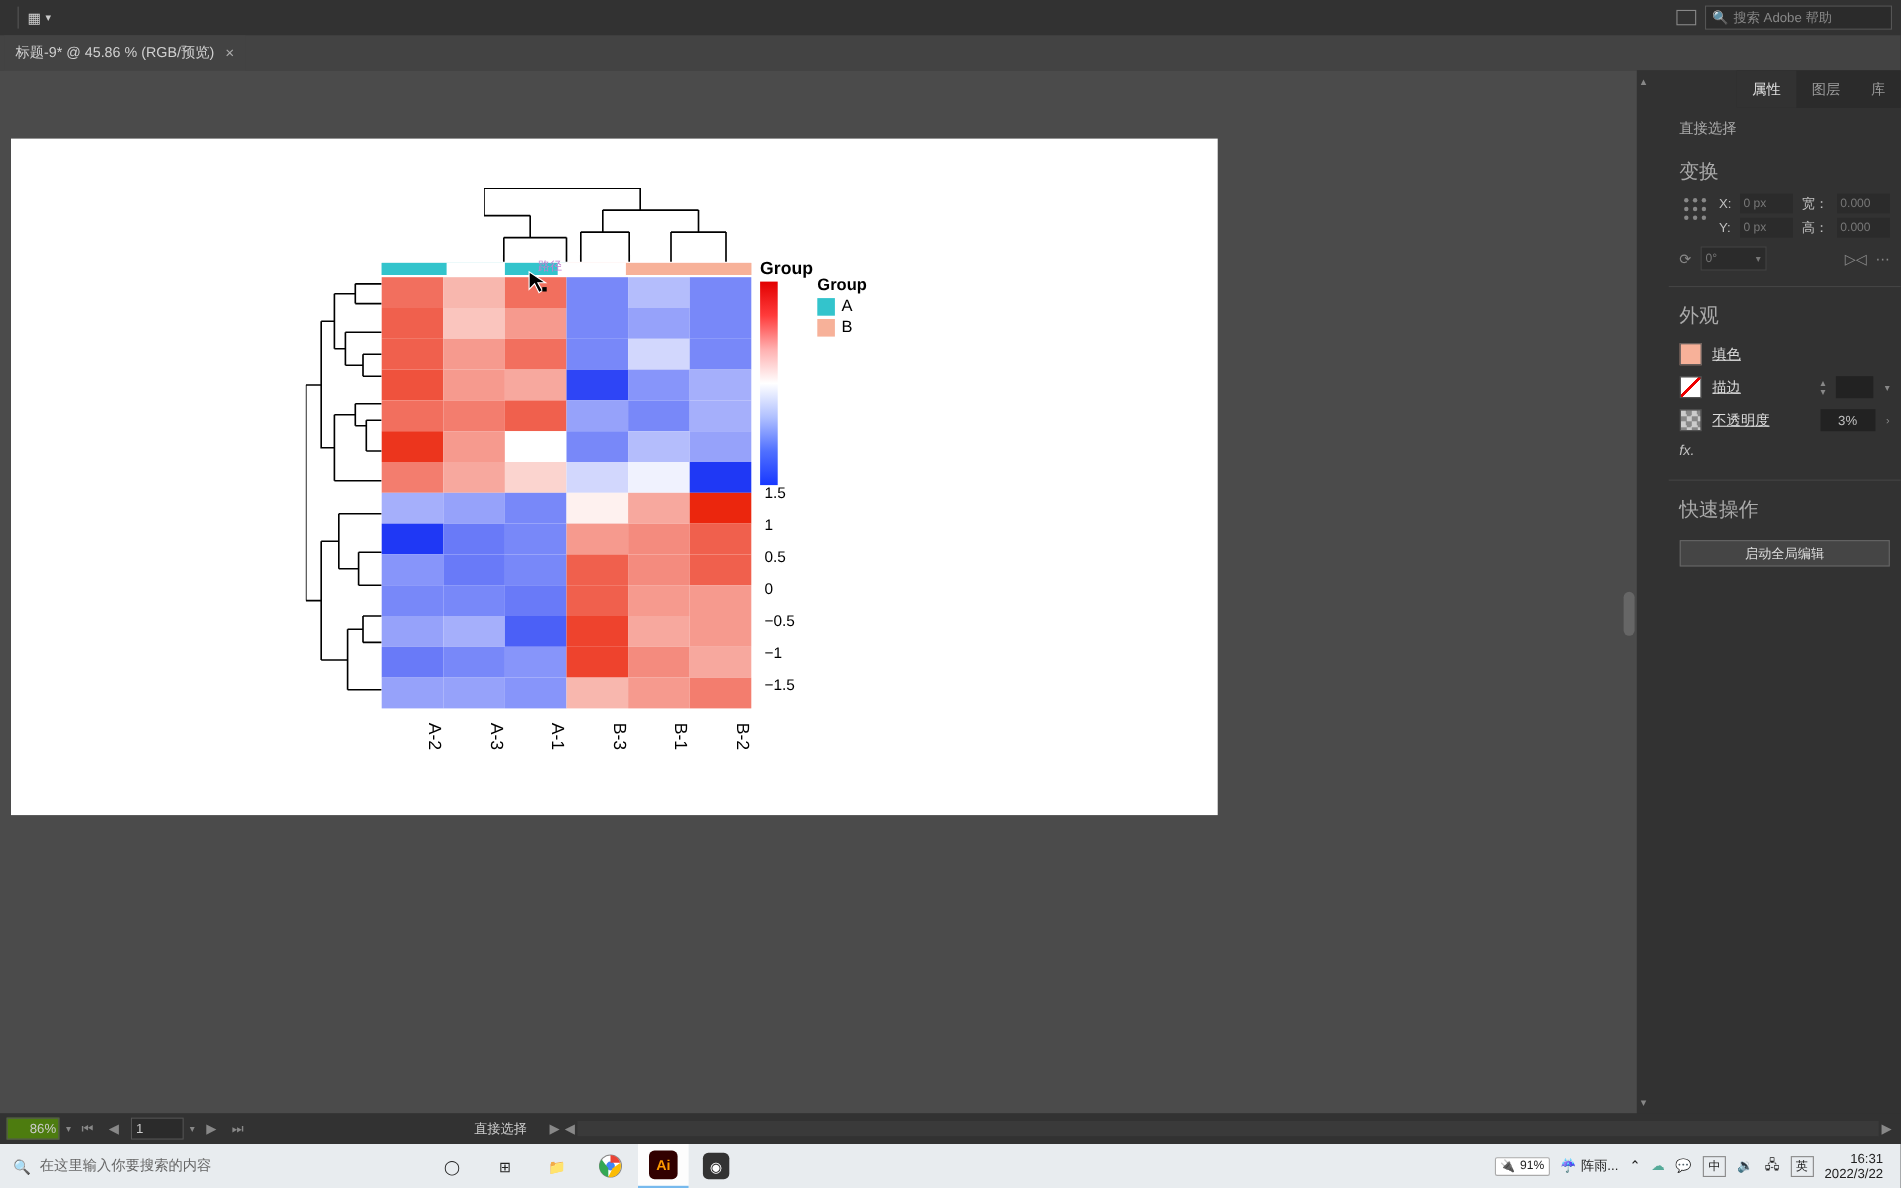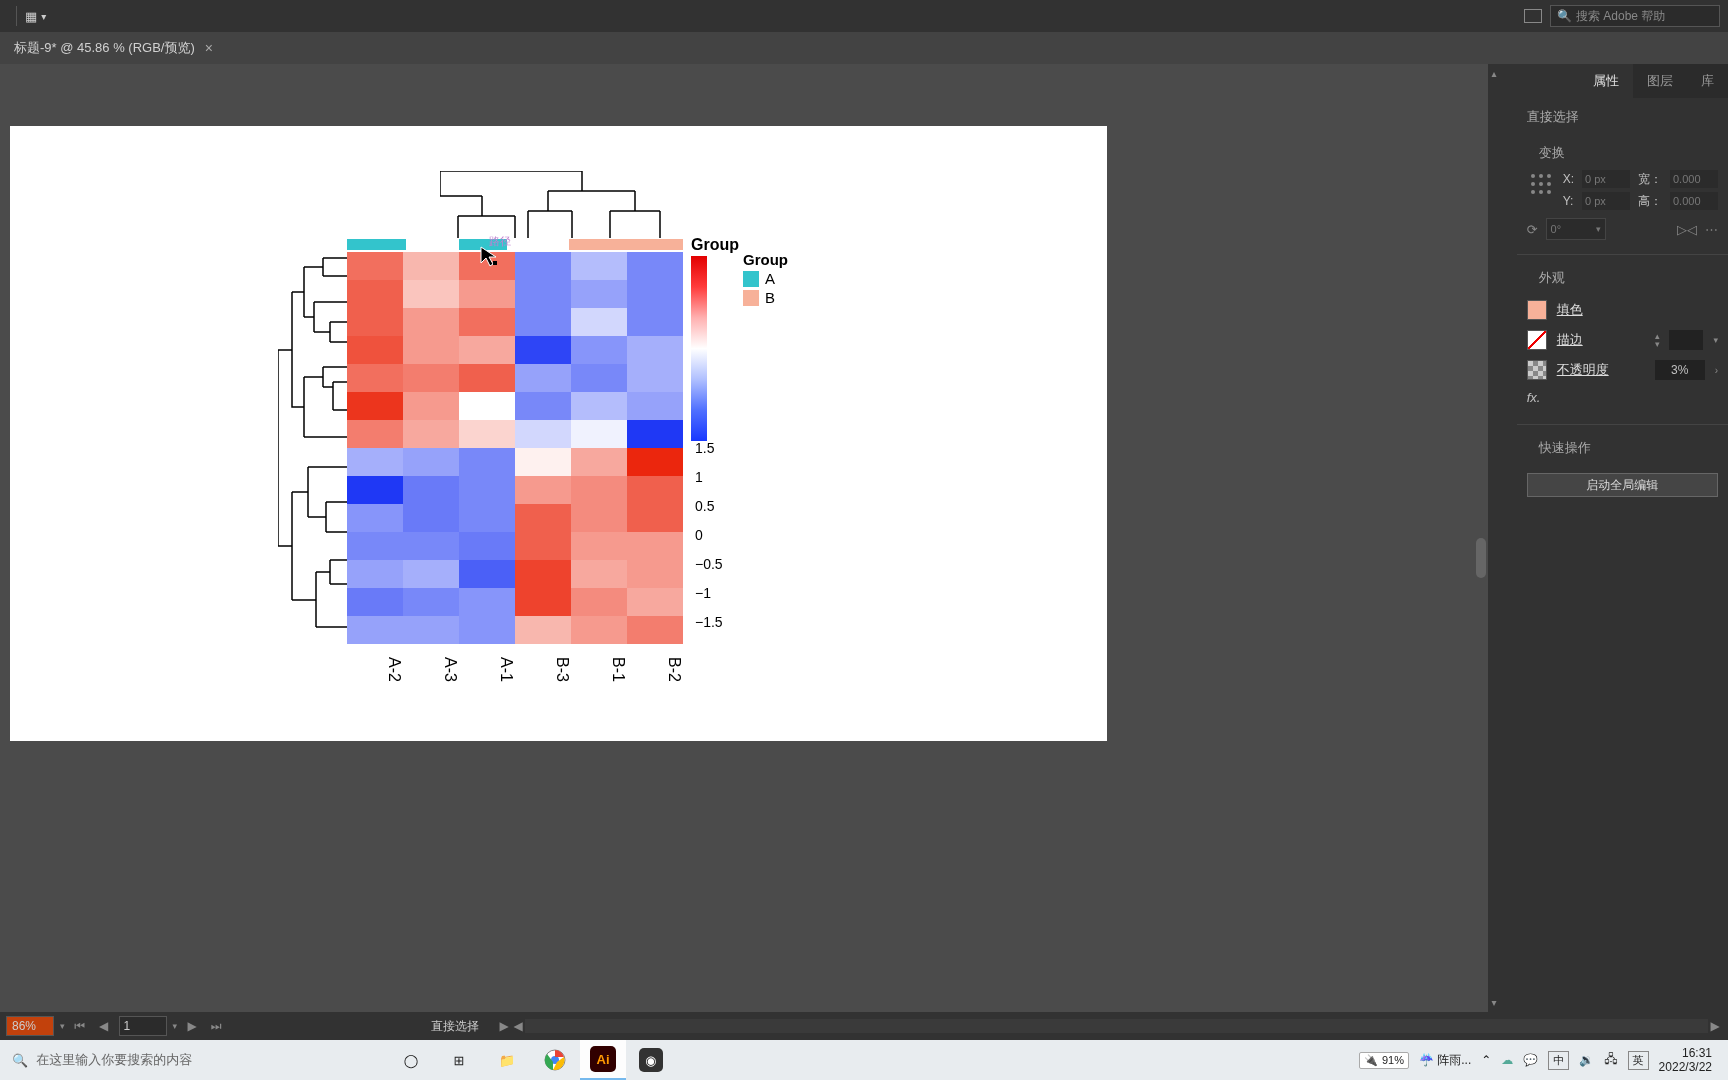--- a/index.html
+++ b/index.html
@@ -51,37 +51,37 @@
 .collapse-strip { width: 12px; background: #323232; display: flex; flex-direction: column; justify-content: space-between; padding: 4px 0; }
 .collapse-btn { color: #888; font-size: 10px; text-align: center; cursor: pointer; }
 
 
 .right-panel { width: 228px; background: #323232; color: #c0c0c0; font-size: 13px; display: flex; flex-direction: column; align-items: flex-end; }
 .panel-tabs { display: flex; background: #2b2b2b; height: 34px; align-items: stretch; }
 .panel-tab { padding: 8px 14px; cursor: pointer; color: #999; }
 .panel-tab.active { background: #323232; color: #e0e0e0; }
 .panel-body { padding: 10px 10px; flex: 1; }
 .no-sel { color: #aaa; margin-bottom: 18px; font-size: 13px; }
-.section-title { color: #aaa; font-size: 13px; margin: 8px 12px; }
+.section-title { color: #aaa; font-size: 18px; margin: 8px 0; }
 .transform-grid { display: flex; gap: 8px; }
 .transform-icon { width: 28px; height: 28px; display:flex; align-items:center; justify-content:center; }
 .tf-fields { flex: 1; display: grid; grid-template-columns: auto 1fr auto 1fr; gap: 4px 8px; font-size: 12px; align-items: center; }
 .tf-fields input { background: #2b2b2b; border: none; color: #777; width: 48px; height: 18px; font-size: 11px; padding: 0 3px; }
 .rotate-row { display: flex; align-items: center; gap: 8px; margin-top: 8px; }
 .rotate-field { background: #2b2b2b; border: 1px solid #444; width: 60px; height: 22px; display: flex; align-items: center; padding: 0 4px; color: #777; font-size: 11px; }
 .divider { height: 1px; background: #444; margin: 14px -10px; }
 .appear-row { display: flex; align-items: center; gap: 10px; padding: 5px 0; }
 .swatch { width: 20px; height: 20px; border: 1px solid #555; }
 .appear-label { flex: 1; color: #ddd; text-decoration: underline; }
 .opacity-field { background: #222; width: 50px; height: 20px; display:flex; align-items:center; justify-content:center; font-size:12px; }
 .quick-btn { width: 100%; height: 24px; background: #454545; border: 1px solid #666; color: #ddd; font-size: 12px; cursor: pointer; margin-top: 8px; }
 
 
 .statusbar { height: 28px; background: #323232; display: flex; align-items: center; color: #ccc; font-size: 12px; padding: 0 6px; gap: 6px; }
-.zoom-sel { background: #c2410c; border: 1px solid #555; height: 20px; width: 48px; display:flex; align-items:center; padding:0 5px; }
+.zoom-sel { background: #4d7c0f; border: 1px solid #555; height: 20px; width: 48px; display:flex; align-items:center; padding:0 20px; }
 .nav-btn { width: 18px; height: 18px; display:flex; align-items:center; justify-content:center; color:#888; cursor:pointer; }
 .art-sel { background: #2b2b2b; border: 1px solid #555; height: 20px; width: 48px; padding: 0 4px; display:flex; align-items:center; }
 .tool-name { margin-left: 200px; }
 .scroll-area { flex: 1; margin-left: 12px; display:flex; align-items:center; }
 .scroll-btn { width: 14px; height: 16px; color: #888; display:flex; align-items:center; justify-content:center; }
 .scroll-track { flex: 1; height: 14px; background: #3a3a3a; }
 
 
 .taskbar { height: 40px; background: #e8ecef; display: flex; align-items: center; padding: 0 6px; gap: 2px; font-size: 13px; color: #222; }
 .taskbar .search { flex: 0 0 380px; display: flex; align-items: center; gap: 8px; color: #666; padding-left: 6px; }

